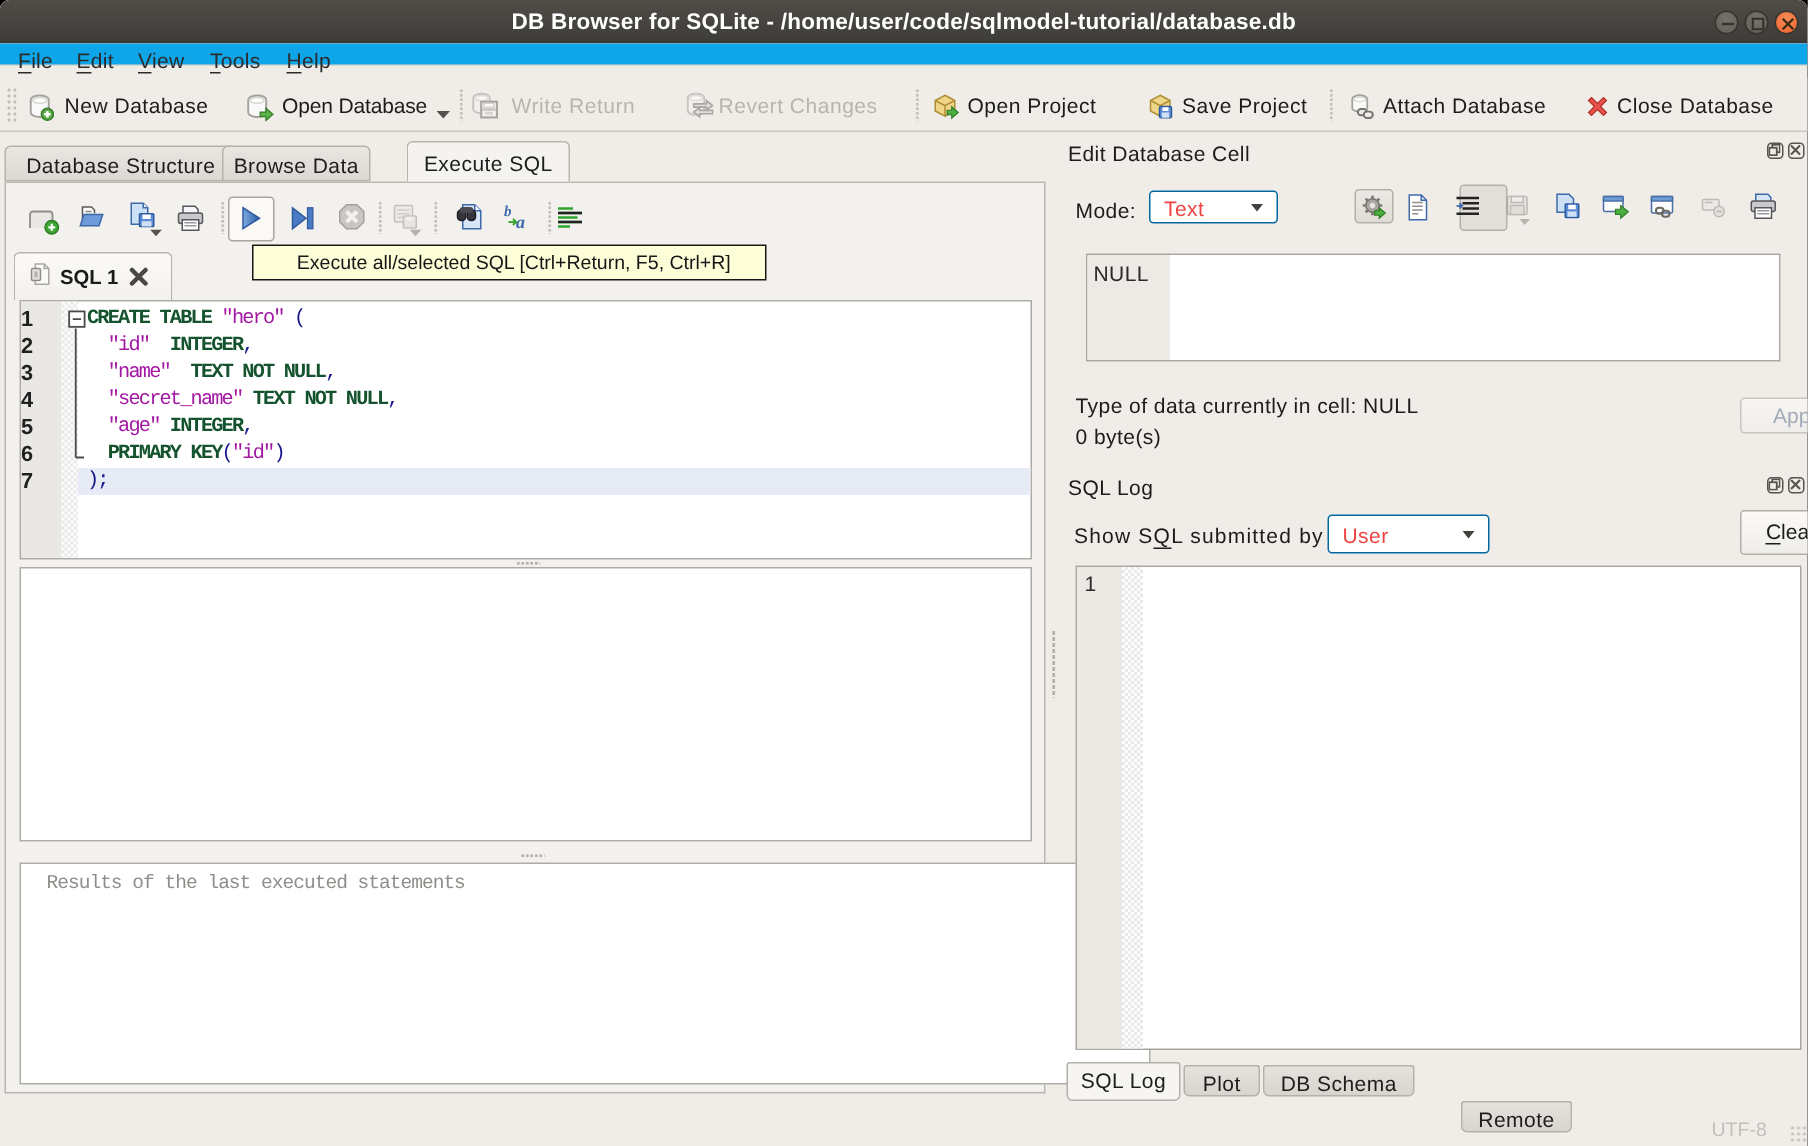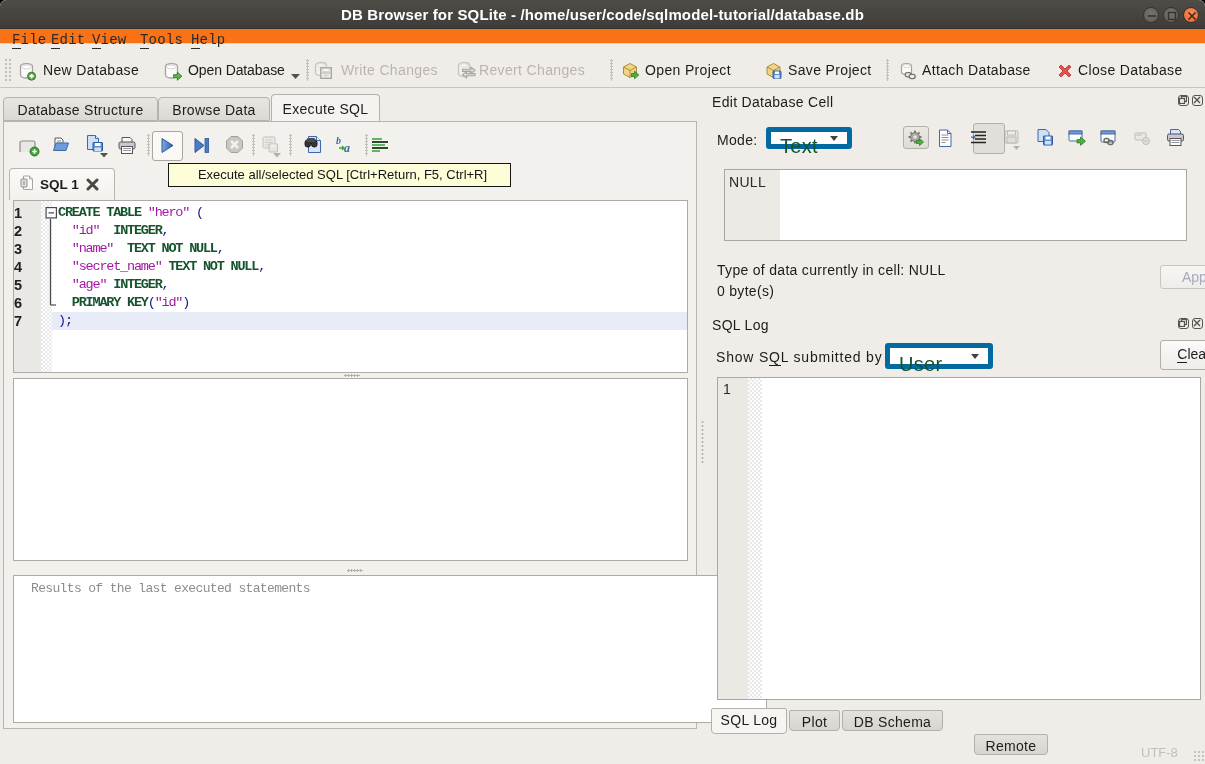--- a/index.html
+++ b/index.html
@@ -14,21 +14,21 @@
   border-bottom:1px solid #34332F; border-radius:6px 6px 0 0; }
 #title { position:absolute; width:100%; text-align:center; top:6px;
   color:#FFFFFF; font-size:15px; font-weight:bold; letter-spacing:0.15px; }
 .wbtn { position:absolute; top:7px; width:16px; height:16px; border-radius:50%;
   border:1.5px solid #35342F; }
 .wbtn.gray { background:radial-gradient(circle at 50% 35%,#767469,#5F5D55); }
 #btn-close { background:radial-gradient(circle at 50% 35%,#F68E5A,#EF5F2D); }
 .wbtn svg { position:absolute; left:0; top:0; }
 
 #menubar { position:absolute; left:0; top:29px; width:1205px; height:15px;
-  background:#f97316; border-bottom:1px solid #DBD7D1;font-family:Liberation Mono, monospace; }
+  background:#0ea5e9; border-bottom:1px solid #DBD7D1; }
 .menuitem { position:absolute; top:3px; font-size:14px; letter-spacing:0.2px; color:#2B2B2B; }
 .menuitem u { text-decoration:none; border-bottom:1px solid #2B2B2B; }
 
 #toolbar { position:absolute; left:0; top:52px; width:1205px; height:36px;
   background:#F0EDE9; border-bottom:1px solid #C9C5BF; }
 .tbtext { position:absolute; top:10px; font-size:14px; letter-spacing:0.35px; color:#1C1C1C; }
 .tbtext.dis { color:#B9B5AE; }
 .tbsep { position:absolute; top:7px; height:22px; width:3px;
   background-image:radial-gradient(#C4C0BA 1px, transparent 1.1px);
   background-size:3px 3px; }
@@ -62,22 +62,22 @@
   background:#FDFDD8; border:1px solid #161616; font-size:13px; color:#161616;
   padding:3px 0 0 6px; z-index:50;text-align:center; }
 
 #sqltab { position:absolute; left:9px; top:168px; width:106px; height:32px;
   background:linear-gradient(#FBFAF8,#F3F1ED); border:1px solid #B8B4AE; border-bottom:none;
   border-radius:4px 4px 0 0; z-index:2; }
 
 .docktitle { position:absolute; font-size:14px; letter-spacing:0.3px; color:#1C1C1C; }
 .dockbtn { position:absolute; width:11px; height:11px; border:1.5px solid #56544E; border-radius:3px; }
 .label13 { position:absolute; font-size:14px; letter-spacing:0.3px; color:#1C1C1C; }
-.combo { position:absolute; background:#FFF; border:5px solid #0369a1; border-radius:3px;
-  font-size:20px; letter-spacing:0.3px; color:#14532d; }
+.combo { position:absolute; background:#FFF; border:1px solid #0369a1; border-radius:3px;
+  font-size:14px; letter-spacing:0.3px; color:#ef4444; }
 .combo .arrow { position:absolute; right:9px; top:50%; margin-top:-2px; width:0; height:0;
   border-left:4.5px solid transparent; border-right:4.5px solid transparent;
   border-top:5px solid #44423E; }
 .btn { position:absolute; border-radius:3px; text-align:center;margin-left:44px; }
 .bottomtab { position:absolute; font-size:14px; letter-spacing:0.3px; color:#1D1D1D; text-align:center;
   background:linear-gradient(#E5E2DD,#D8D5CF); border:1px solid #B4B0AA;
   border-radius:2px 2px 4px 4px; height:21px; padding-top:3px; }
 .bottomtab.active { background:#F6F5F2; height:26px; z-index:3; }
 .hatch { background-image:conic-gradient(#E9E9E9 25%, #FDFDFD 0 50%, #E9E9E9 0 75%, #FDFDFD 0);
   background-size:4px 4px; }
@@ -133,21 +133,21 @@
       </svg>
     <div class="tbsep" style="left:306px;"></div>
     <svg class="abs" style="left:314px; top:9px;" width="19" height="19" viewBox="0 0 19 19">
       <path d="M1.5 4.2 C1.5 2.7 4 1.5 7 1.5 C10 1.5 12.5 2.7 12.5 4.2 V11.8 C12.5 13.3 10 14.5 7 14.5 C4 14.5 1.5 13.3 1.5 11.8 Z" fill="#F2F0ED" stroke="#C8C5C0" stroke-width="1.3"></path>
       <ellipse cx="7" cy="4.4" rx="4.2" ry="1.7" fill="#F7F6F4" stroke="#DFDDD9"></ellipse>
       <rect x="6.8" y="6.8" width="10.5" height="10.5" fill="#F2F0ED" stroke="#A9A6A1" stroke-width="1.4"></rect>
       <rect x="8.8" y="7.8" width="6.5" height="2.6" fill="#FBFAF9" stroke="#C8C5C0" stroke-width="0.7"></rect>
       <path d="M7.5 12 h9" stroke="#C8C5C0" stroke-width="1.6"></path>
       <rect x="9.6" y="13.6" width="5" height="1.8" fill="#D6D3CF"></rect>
     </svg>
-    <div class="tbtext dis" style="left:341px;">Write Changes</div>
+    <div class="tbtext dis" style="left:341px;">Write Return</div>
     <svg class="abs" style="left:457px; top:9px;" width="20" height="20" viewBox="0 0 20 20">
       <path d="M1.5 4.2 C1.5 2.7 4 1.5 7 1.5 C10 1.5 12.5 2.7 12.5 4.2 V12.8 C12.5 14.3 10 15.5 7 15.5 C4 15.5 1.5 14.3 1.5 12.8 Z" fill="#F2F0ED" stroke="#C8C5C0" stroke-width="1.3"></path>
       <ellipse cx="7" cy="4.4" rx="4.2" ry="1.7" fill="#F7F6F4" stroke="#DFDDD9"></ellipse>
       <path d="M5.5 8.2 h8.5 v-2 l4 3.1 -4 3.1 v-2 h-8.5 z" fill="#E3E1DD" stroke="#A9A6A1" stroke-width="1.1"></path>
       <path d="M18 12.6 h-8.5 v-2 l-4 3.1 4 3.1 v-2 h8.5 z" fill="#E3E1DD" stroke="#A9A6A1" stroke-width="1.1"></path>
     </svg>
     <div class="tbtext dis" style="left:479px;">Revert Changes</div>
     <div class="tbsep" style="left:610px;"></div>
     <svg class="ticon" style="left:622px;" width="18" height="18" viewBox="0 0 18 18">
       <path d="M8 1.5 L14.5 5 V12 L8 15.5 L1.5 12 V5 Z" fill="#EFD588" stroke="#AE8E35"></path>
@@ -171,21 +171,21 @@
       <rect x="9.2" y="12.4" width="6" height="4.2" rx="2.1" fill="#EFEDEA" stroke="#76736E" stroke-width="1.3"></rect>
     </svg>
     <div class="tbtext" style="left:922px;">Attach Database</div>
     <svg class="ticon" style="left:1056px;" width="18" height="18" viewBox="0 0 18 18">
       <path d="M3 5 L5 3 L9 7 L13 3 L15 5 L11 9 L15 13 L13 15 L9 11 L5 15 L3 13 L7 9 Z" fill="#E8524A" stroke="#B03028" stroke-width="0.8"></path>
     </svg>
     <div class="tbtext" style="left:1078px;">Close Database</div>
   </div>
 
   <div class="maintab" style="left:3px; top:97px; width:155px;">Database Structure</div>
-  <div class="maintab" style="left:158px; top:97px; width:112px;">Browse Data</div>
+  <div class="maintab" style="left:148px; top:97px; width:99px;">Browse Data</div>
   <div class="maintab active" style="left:271px; top:94px; width:109px;">Execute SQL</div>
 
   <div id="pane"></div>
 
   <svg class="abs" style="left:18px; top:139px;" width="22" height="18" viewBox="0 0 22 18">
     <path d="M2 13 V4 a2 2 0 0 1 2-2 H15 a2 2 0 0 1 2 2 V13" fill="#E9E7E3" stroke="#908D88" stroke-width="1.2"></path>
     <circle cx="16.5" cy="12.5" r="4.5" fill="#3FA535" stroke="#2C7D24"></circle>
     <path d="M16.5 10.2 V14.8 M14.2 12.5 H18.8" stroke="#FFF" stroke-width="1.5"></path>
   </svg>
   <svg class="abs" style="left:52px; top:135px;" width="18" height="18" viewBox="0 0 18 18">

